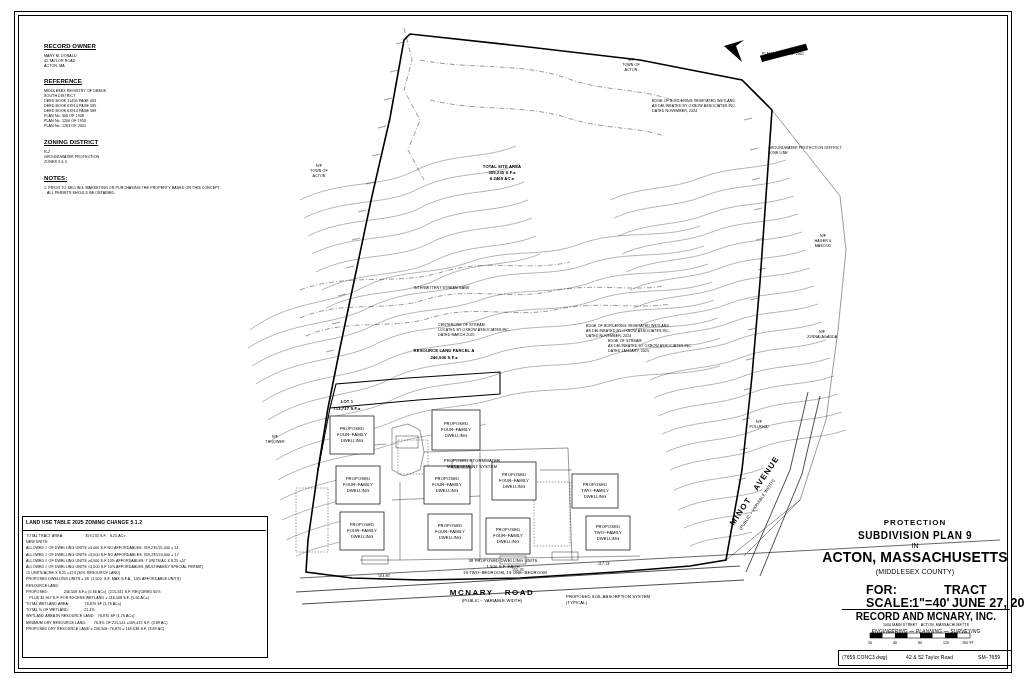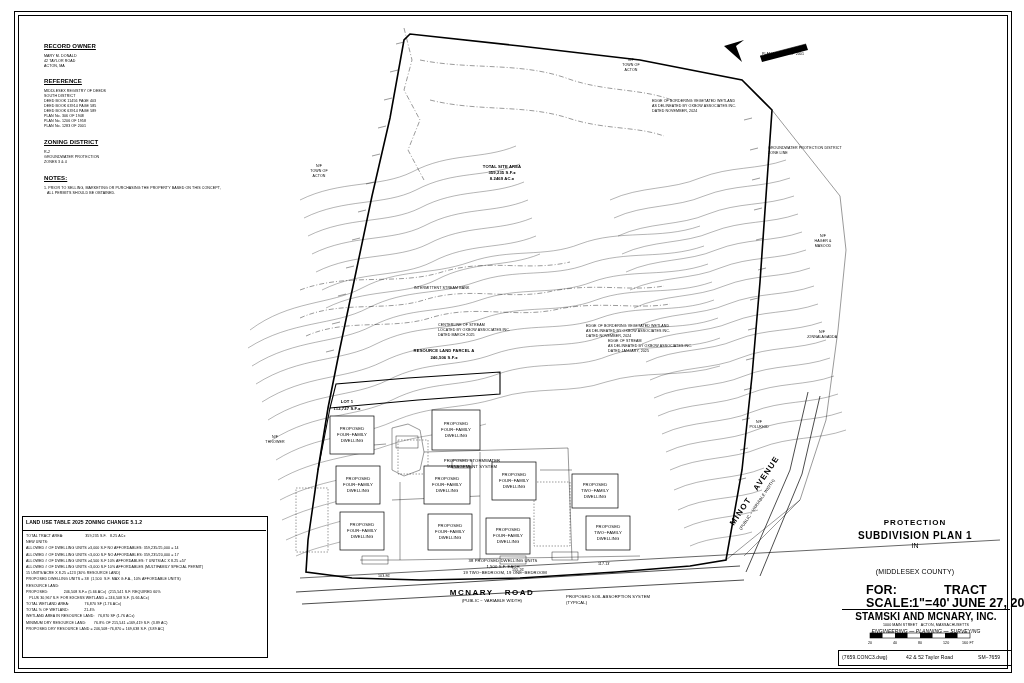--- a/index.html
+++ b/index.html
@@ -317,32 +317,33 @@
       <div class="txt tiny ctr" style="left: 428px; top: 535px; width: 44px;">DWELLING</div>
       <div class="txt tiny ctr" style="left: 486px; top: 527px; width: 44px;">PROPOSED</div>
       <div class="txt tiny ctr" style="left: 486px; top: 533px; width: 44px;">FOUR−FAMILY</div>
       <div class="txt tiny ctr" style="left: 486px; top: 539px; width: 44px;">DWELLING</div>
       <div class="txt tiny ctr" style="left: 586px; top: 524px; width: 44px;">PROPOSED</div>
       <div class="txt tiny ctr" style="left: 586px; top: 530px; width: 44px;">TWO−FAMILY</div>
       <div class="txt tiny ctr" style="left: 586px; top: 536px; width: 44px;">DWELLING</div>
     </div>
 
   <div class="txt s8 ctr bold" style="left:830px;top:518px;width:170px;letter-spacing:1px;">PROTECTION</div>
-  <div class="txt s10 ctr bold" style="left:820px;top:530px;width:190px;letter-spacing:0.6px;">SUBDIVISION PLAN 1</div>
+  <div class="txt s10 ctr bold" style="left:820px;top:530px;width:190px;letter-spacing:0.6px;">SUBDIVISION PLAN 9</div>
   <div class="txt s7 ctr" style="left:830px;top:542px;width:170px;">IN</div>
+  <div class="txt s14 ctr bold" style="left:812px;top:549px;width:206px;">ACTON, MASSACHUSETTS</div>
   <div class="txt s7 ctr" style="left:830px;top:568px;width:170px;">(MIDDLESEX COUNTY)</div>
 
   <div class="txt s12 bold" style="left:866px;top:583px;">FOR:</div>
   <div class="txt s12 bold" style="left:944px;top:583px;">TRACT</div>
   <div class="txt s12 bold" style="left:866px;top:596px;">SCALE:</div>
   <div class="txt s12 bold" style="left:912px;top:596px;">1"=40'</div>
   <div class="txt s12 bold" style="left:952px;top:596px;">JUNE 27, 2025</div>
 
   <div class="box" style="left:842px;top:609px;width:168px;height:0;border-width:0;border-top:1px solid #000;"></div>
-  <div class="txt s10 ctr bold" style="left:836px;top:611px;width:180px;">STAMSKI AND MCNARY, INC.</div>
+  <div class="txt s10 ctr bold" style="left:836px;top:611px;width:180px;">RECORD AND MCNARY, INC.</div>
   <div class="txt xtiny ctr" style="left:836px;top:623px;width:180px;">1000 MAIN STREET   ACTON, MASSACHUSETTS</div>
   <div class="txt s5 ctr" style="left:836px;top:628px;width:180px;font-style:italic;">ENGINEERING — PLANNING — SURVEYING</div>
 
   <div class="txt xtiny" style="left:868px;top:641px;">20</div>
   <div class="txt xtiny" style="left:893px;top:641px;">40</div>
   <div class="txt xtiny" style="left:918px;top:641px;">80</div>
   <div class="txt xtiny" style="left:943px;top:641px;">120</div>
   <div class="txt xtiny" style="left:962px;top:641px;">160 FT</div>
 
   <div class="box" style="left:838px;top:650px;width:172px;height:14px;"></div>

